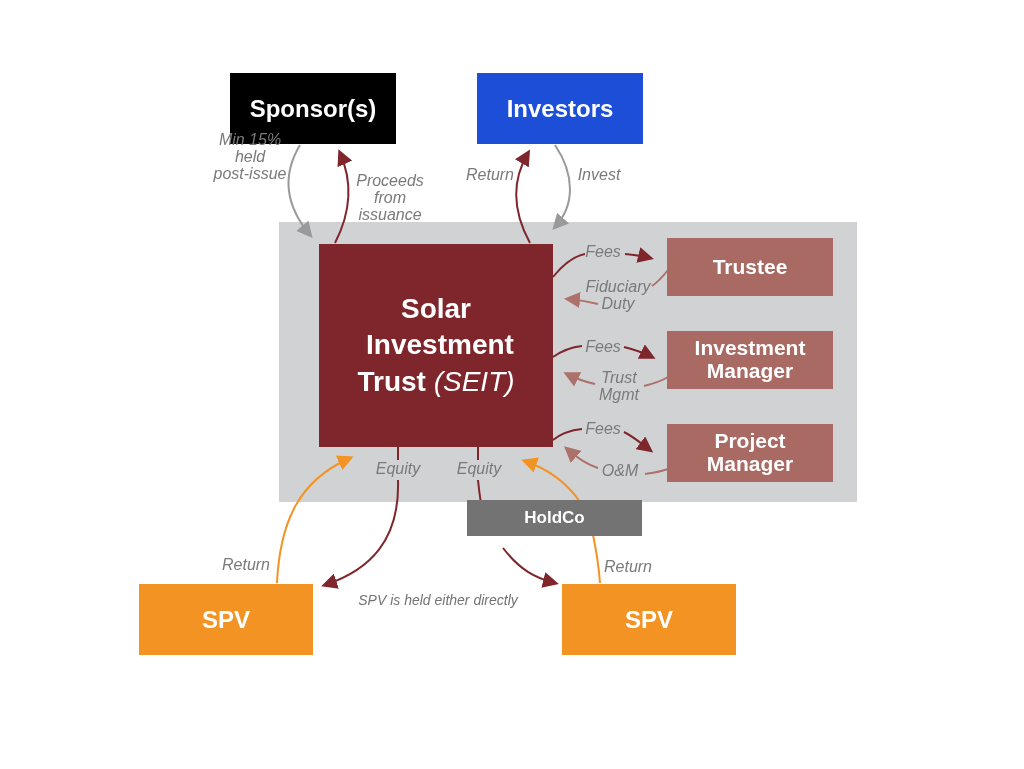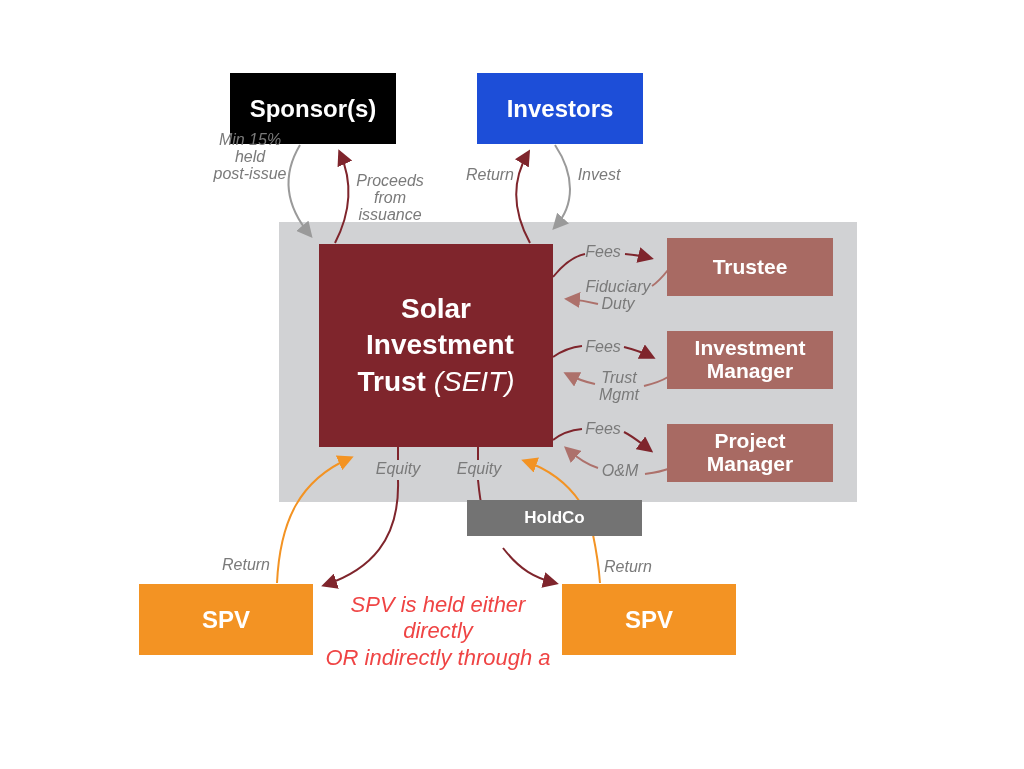--- a/index.html
+++ b/index.html
@@ -97,16 +97,15 @@
     <div>Mgmt</div>
 </div>
 <div class="lbl" style="left:580px;top:420px;width:46px;">Fees</div>
 <div class="lbl" style="left:596px;top:462px;width:48px;">O&amp;M</div>
 
 <div class="lbl" style="left:369px;top:460px;width:58px;">Equity</div>
 <div class="lbl" style="left:450px;top:460px;width:58px;">Equity</div>
 <div class="lbl" style="left:216px;top:556px;width:60px;">Return</div>
 <div class="lbl" style="left:598px;top:558px;width:60px;">Return</div>
 
-<div class="lbl" style="left:320px;top:592px;width:236px;color:#ef4444;font-size:22px;line-height:1.2;">
+<div class="lbl" style="left:320px;top:592px;width:236px;color:#737373;font-size:14px;line-height:1.2;">
   <div>SPV is held either directly</div>
-    <div>OR indirectly through a</div>
 </div>
 
 </body></html>

